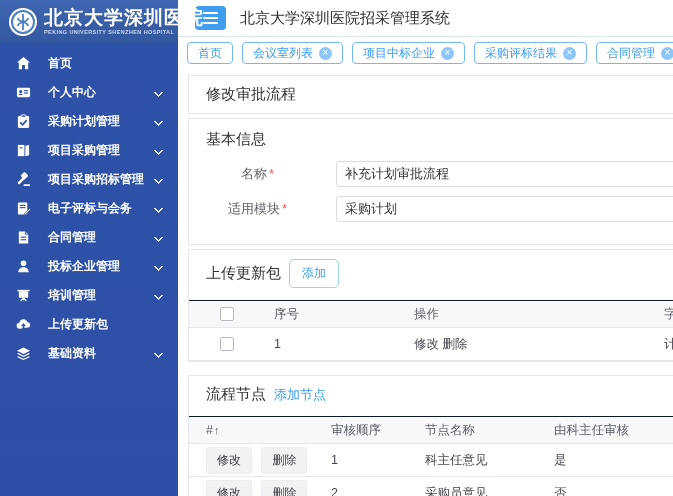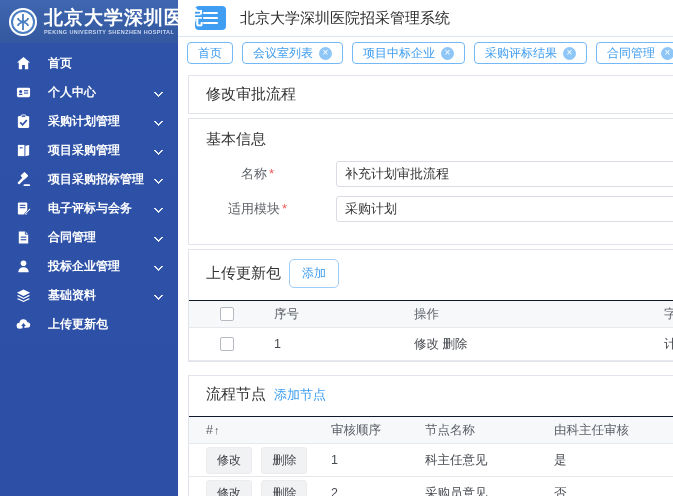--- a/index.html
+++ b/index.html
@@ -188,41 +188,52 @@
       <span class="mi-icon">
         <svg width="15" height="15" viewBox="0 0 16 16">
             <circle cx="8" cy="4.5" r="3" fill="#fff"></circle>
             <path d="M2.5 14 C2.5 10.5 5 8.8 8 8.8 C11 8.8 13.5 10.5 13.5 14 Z" fill="#fff"></path>
           </svg>
         </span>
       <span class="mi-label">投标企业管理</span>
       <span class="chev"></span>
     </div>
 
+    <div class="menu-item">
+      <span class="mi-icon">
+        <svg width="15" height="15" viewBox="0 0 16 16">
+            <rect x="1.5" y="2" width="13" height="1.5" fill="#fff"></rect>
+            <rect x="3" y="3.5" width="10" height="7" rx="0.8" fill="#fff"></rect>
+            <path d="M8 10.5 L5 14 M8 10.5 L11 14 M8 10.5 L8 13" stroke="#fff" stroke-width="1.3"></path>
+          </svg>
+        </span>
+      <span class="mi-label">培训管理</span>
+      <span class="chev"></span>
+    </div>
+
+    <div class="menu-item">
+      <span class="mi-icon">
+        <svg width="15" height="15" viewBox="0 0 16 16">
+            <path d="M4 12.5 a3.2 3.2 0 0 1 -0.3 -6.4 a4.3 4.3 0 0 1 8.4 -0.6 a2.9 2.9 0 0 1 0.3 5.8 Z" fill="#fff"></path>
+            <path d="M8 6.5 L10.5 9.5 L9 9.5 L9 13 L7 13 L7 9.5 L5.5 9.5 Z" fill="#2d50a6"></path>
+          </svg>
+        </span>
+      <span class="mi-label">上传更新包</span>
+    </div>
 
     <div class="menu-item">
       <span class="mi-icon">
         <svg width="15" height="15" viewBox="0 0 16 16">
             <path d="M8 1.5 L15 5 L8 8.5 L1 5 Z" fill="#fff"></path>
             <path d="M2.5 7.5 L8 10.3 L13.5 7.5 L15 8.3 L8 11.8 L1 8.3 Z" fill="#fff"></path>
             <path d="M2.5 10.8 L8 13.6 L13.5 10.8 L15 11.6 L8 15 L1 11.6 Z" fill="#fff"></path>
           </svg>
         </span>
       <span class="mi-label">基础资料</span>
       <span class="chev"></span>
-    </div>
-
-    <div class="menu-item">
-      <span class="mi-icon">
-        <svg width="15" height="15" viewBox="0 0 16 16">
-            <path d="M4 12.5 a3.2 3.2 0 0 1 -0.3 -6.4 a4.3 4.3 0 0 1 8.4 -0.6 a2.9 2.9 0 0 1 0.3 5.8 Z" fill="#fff"></path>
-            <path d="M8 6.5 L10.5 9.5 L9 9.5 L9 13 L7 13 L7 9.5 L5.5 9.5 Z" fill="#2d50a6"></path>
-          </svg>
-        </span>
-      <span class="mi-label">上传更新包</span>
     </div>
   </div>
 </div>
 
 <div class="main">
 
   <div class="topbar">
     <div class="burger">
         <i></i>
         <i></i>

